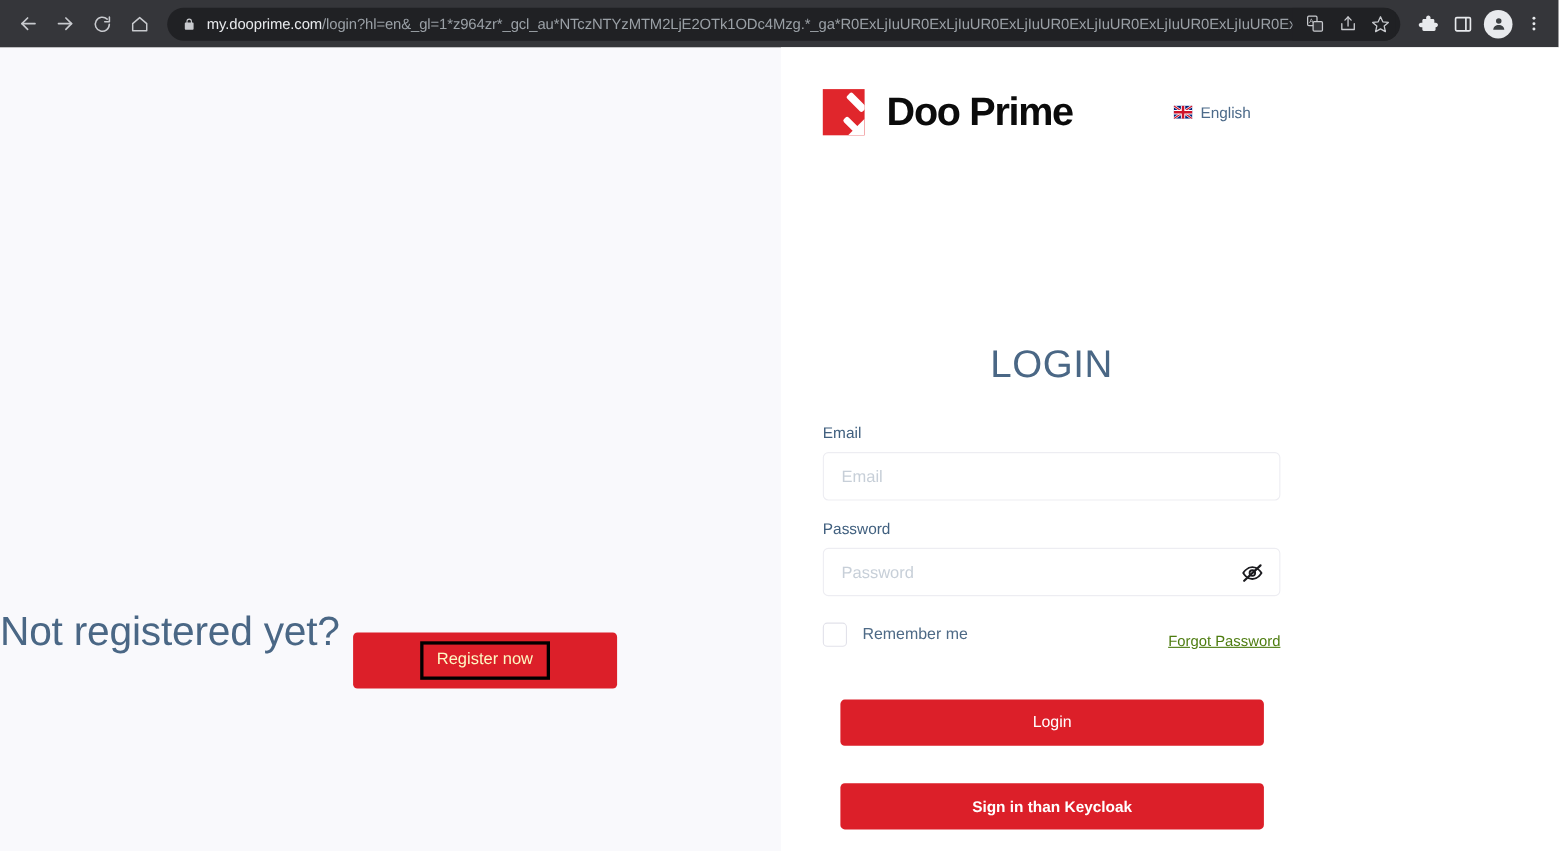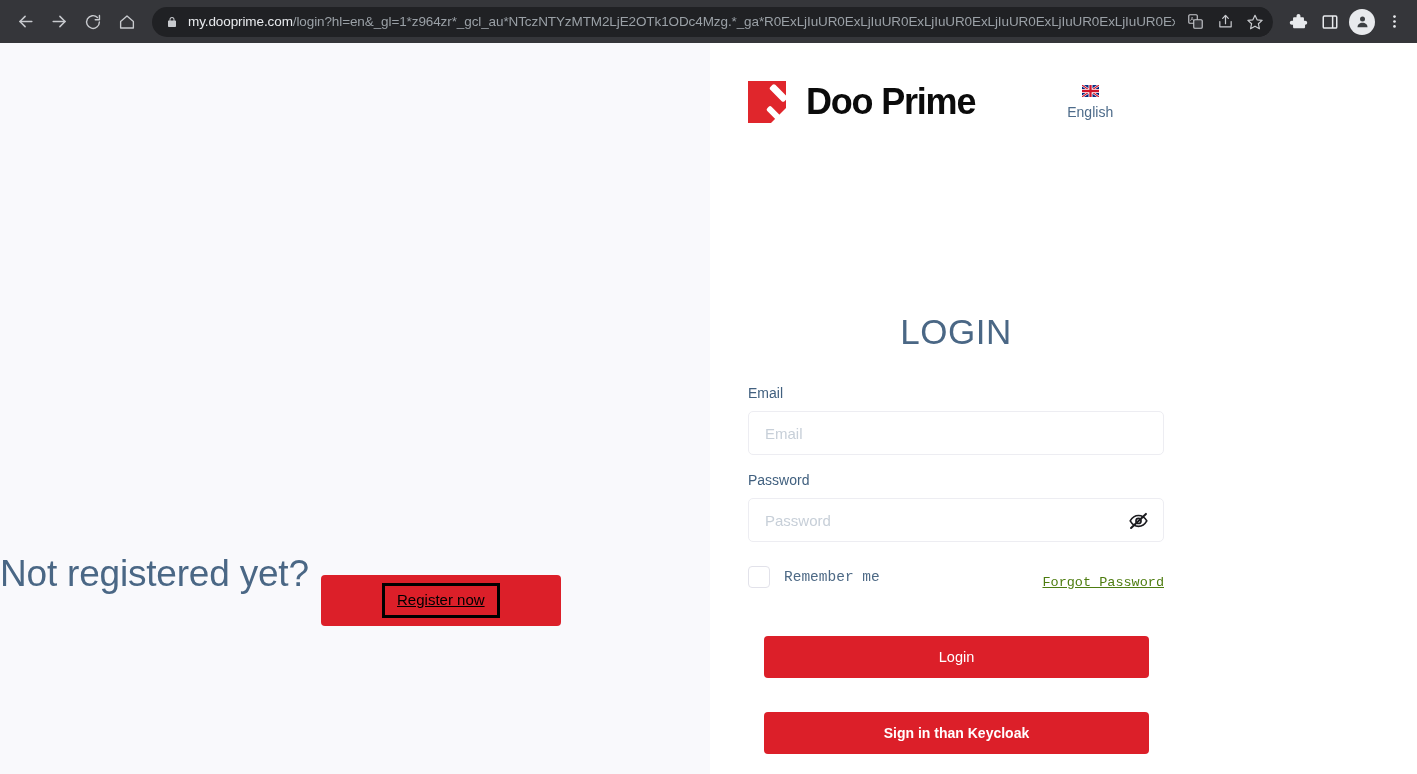--- a/index.html
+++ b/index.html
@@ -146,26 +146,25 @@
     cursor: pointer;
   }
   .register-focus {
     border: 3px solid #000000;
     padding: 5px 12px 6px 12px;
     display: inline-flex;
     align-items: center;
     justify-content: center;
   }
   .register-label {
-    color: #000000;
+    color: #fef9c3;
     font-size: 15px;
     font-weight: 400;
     line-height: 18px;
     white-space: nowrap;
-    text-decoration: underline;
   }
 
   
   .right-panel {
     width: 707px;
     height: 731px;
     background: #ffffff;
     position: relative;
   }
 
@@ -222,21 +221,20 @@
     letter-spacing: -1.2px;
     white-space: nowrap;
   }
 
   .lang-switcher {
     display: flex;
     align-items: center;
     gap: 7px;
     margin-left: 92px;
     cursor: pointer;
-    flex-direction: column;
   }
   .flag-uk {
     width: 17px; height: 12px;
     flex: 0 0 auto;
     display: block;
   }
   .lang-label {
     font-size: 14px;
     color: #4d6b8a;
     line-height: 16px;
@@ -292,21 +290,20 @@
     cursor: pointer;
     background: none; border: none; padding: 0;
   }
 
   .options-row {
     display: flex;
     align-items: flex-start;
     justify-content: space-between;
     margin-top: 24px;
     width: 416px;
-    font-family: Liberation Mono, monospace;
   }
   .remember-group {
     display: flex;
     align-items: center;
     gap: 14px;
     cursor: pointer;
   }
   .checkbox-box {
     width: 22px; height: 22px;
     border: 1px solid #e2e2ea;

